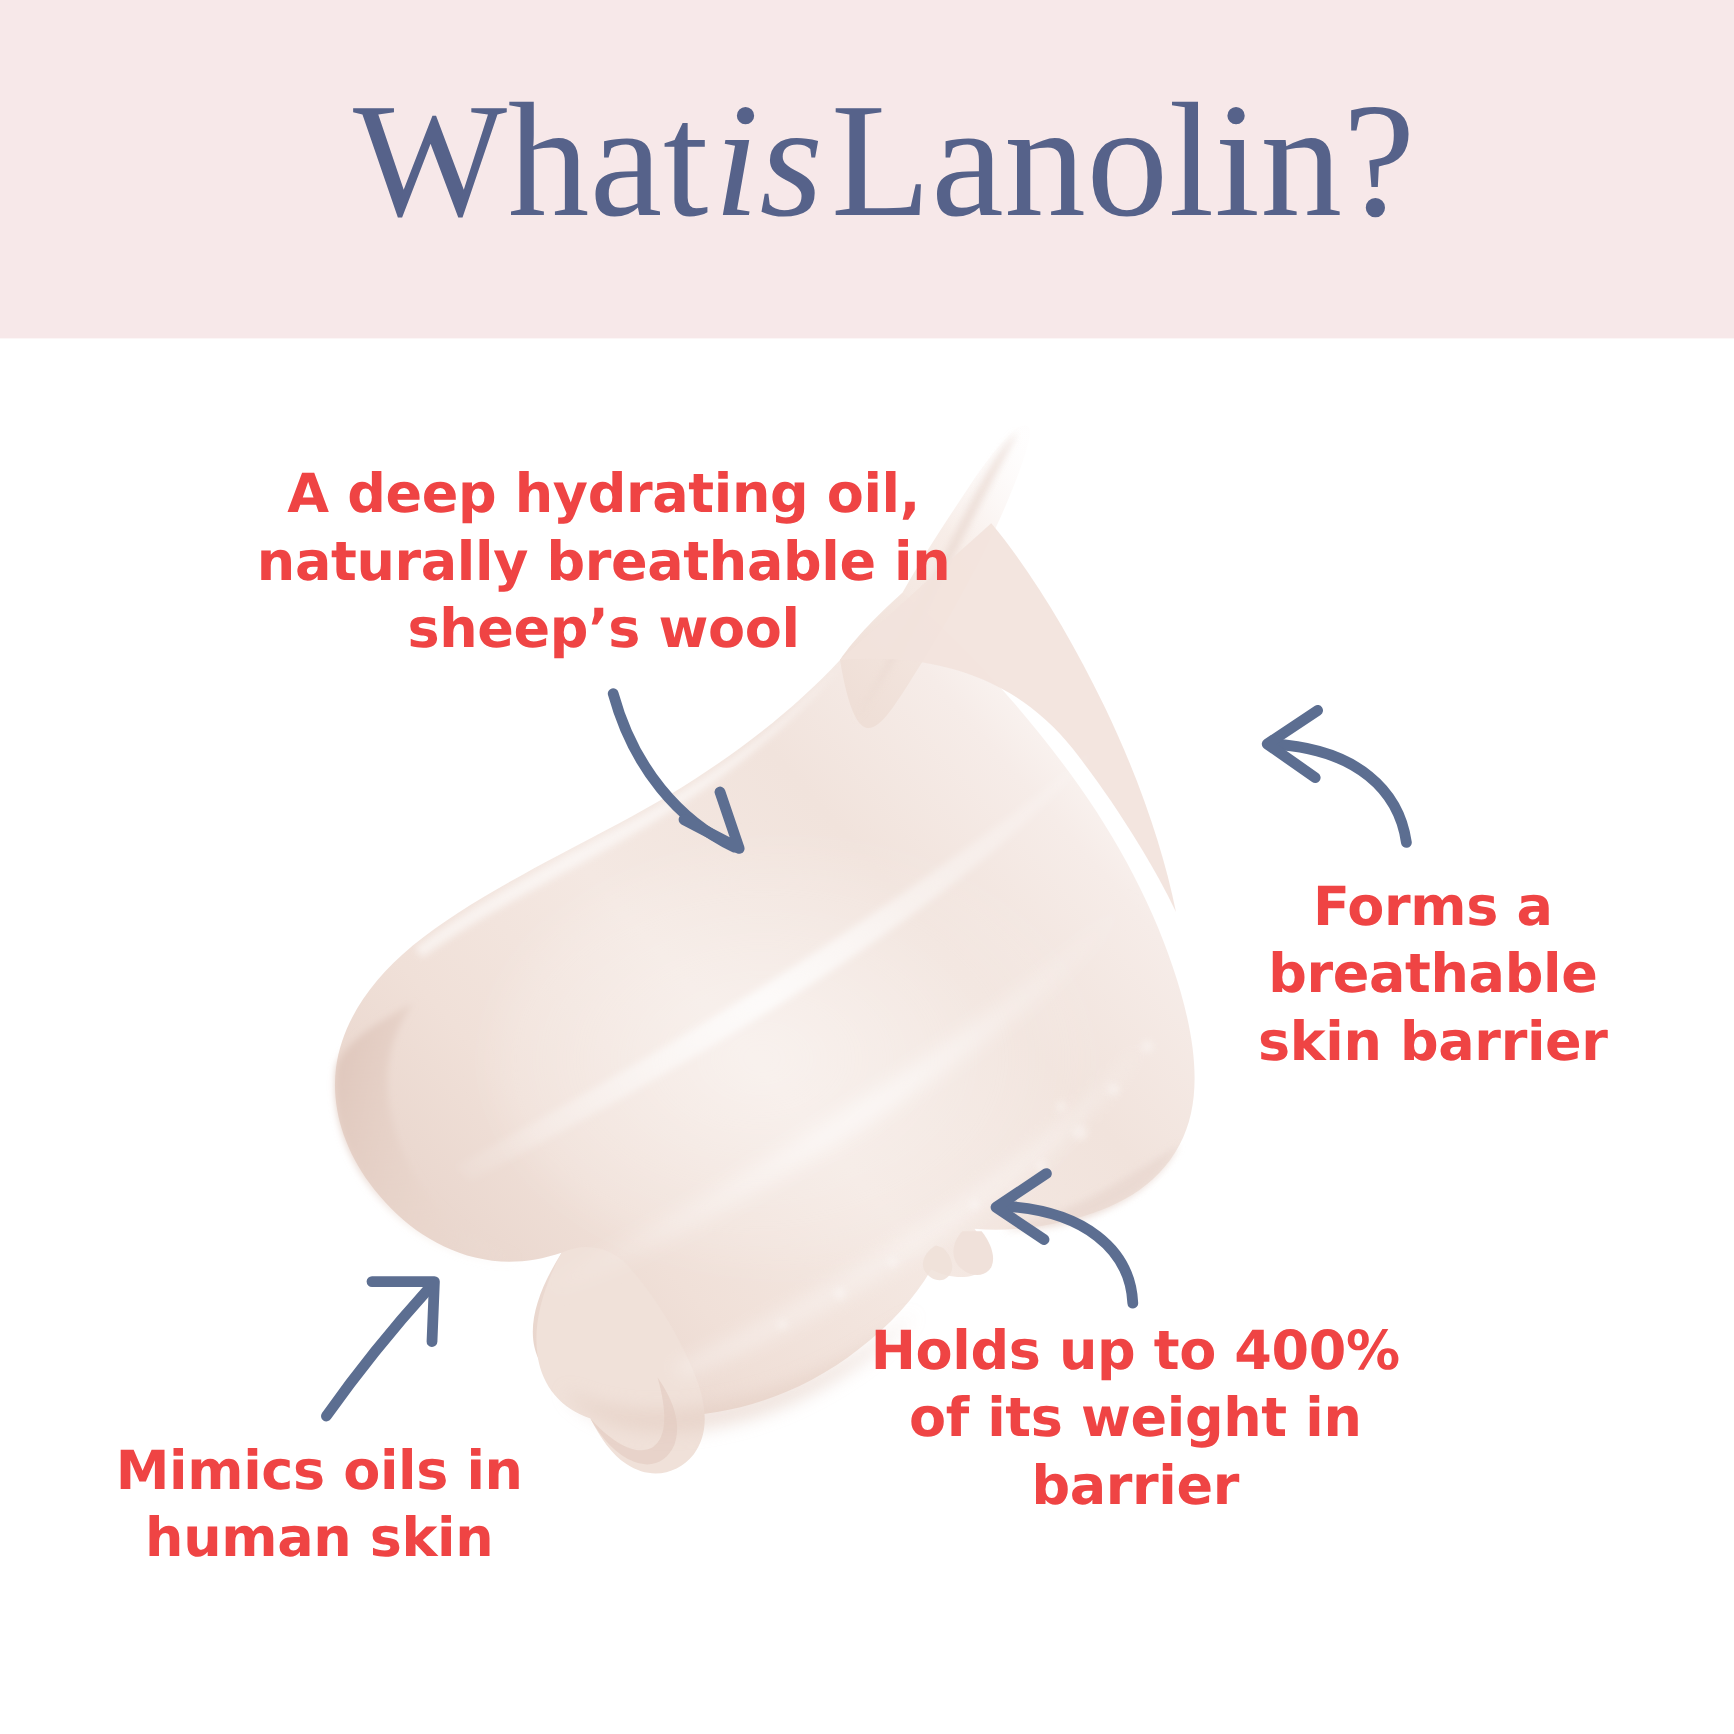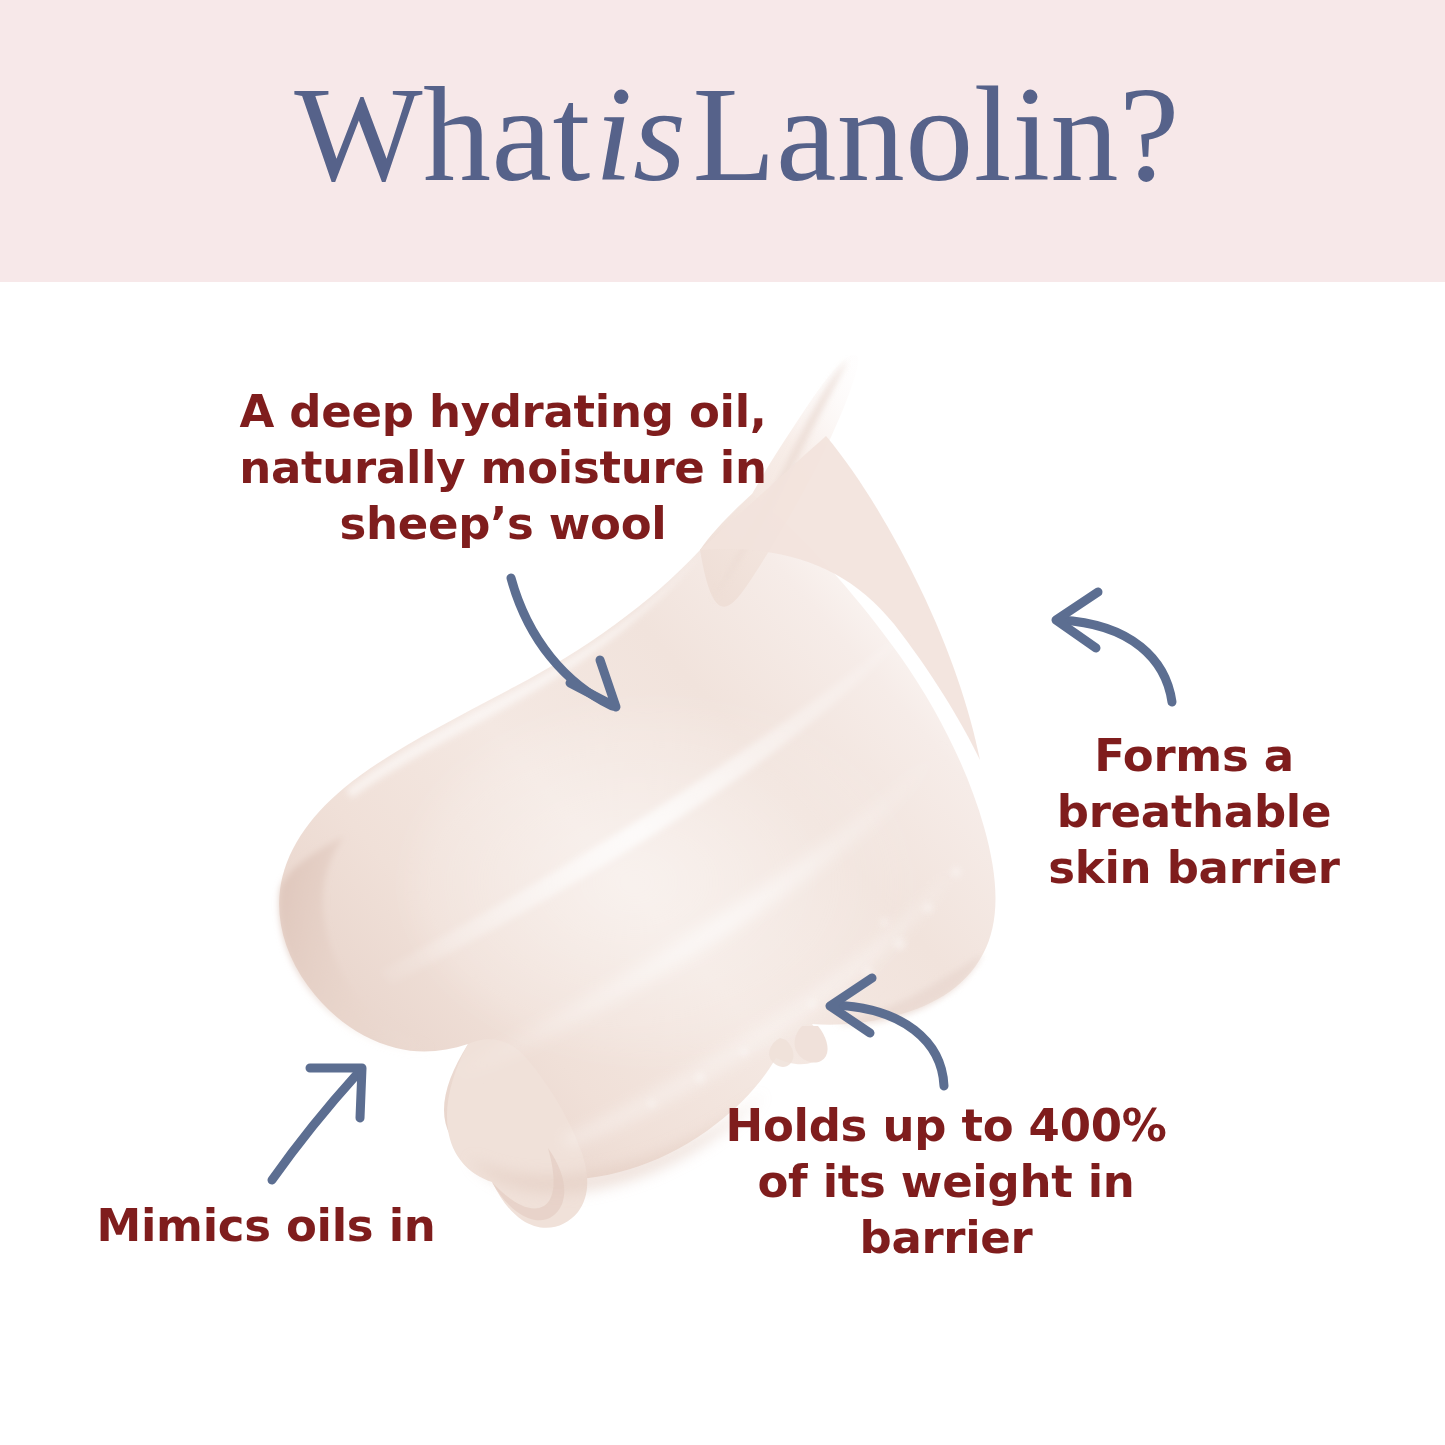--- a/index.html
+++ b/index.html
@@ -62,21 +62,21 @@
     position: absolute;
     left: 0;
     top: 0;
     width: 1445px;
     height: 1163px;
   }
 
   
   .anno {
     position: absolute;
-    color: #7f1d1d;
+    color: #ef4444;
     font-family: "DejaVu Sans", "Liberation Sans", sans-serif;
     font-weight: 700;
     font-size: 45px;
     line-height: 1.24;
     text-align: center;
     letter-spacing: -0.3px;
   }
   .anno-oil     { left: 178px;  top: 384px;  width: 650px; }
   .anno-barrier { left: 1014px; top: 716px;  width: 360px; margin-top: 12px; }
   .anno-holds   { left: 676px;  top: 1098px; width: 540px; }
@@ -280,33 +280,34 @@
 
       <g>
         <path d="M 272,1180 C 296,1146 330,1104 358,1073"></path>
         <path d="M 310,1068 L 362,1068 L 360,1118"></path>
       </g>
     </g>
   </svg>
 
   <div class="anno anno-oil">
     <div>A deep hydrating oil,</div>
-    <div>naturally moisture in</div>
+    <div>naturally breathable in</div>
     <div>sheep’s wool</div>
   </div>
 
   <div class="anno anno-barrier">
     <div>Forms a</div>
     <div>breathable</div>
     <div>skin barrier</div>
   </div>
 
   <div class="anno anno-holds">
     <div>Holds up to 400%</div>
     <div>of its weight in</div>
     <div>barrier</div>
   </div>
 
   <div class="anno anno-mimics">
     <div>Mimics oils in</div>
+    <div>human skin</div>
   </div>
 
 </div>
 
 </body></html>

